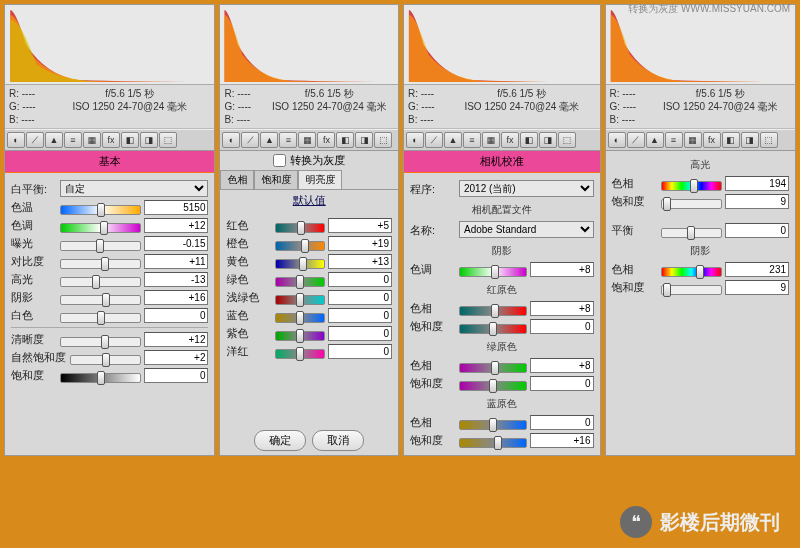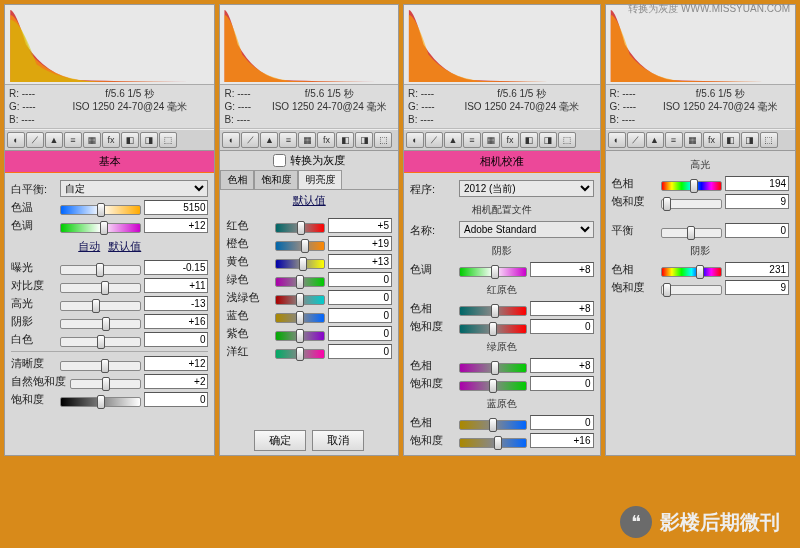--- a/index.html
+++ b/index.html
@@ -45,21 +45,21 @@
   .grad-hue { background: linear-gradient(90deg,#f00,#ff0,#0f0,#0ff,#00f,#f0f,#f00); }
   .grad-plain { background: #eee; }
   .sep { border-top: 1px solid #aaa; margin: 4px 0; }
   .center-links { text-align: center; padding: 3px 0; }
   .link { color: #115; text-decoration: underline; font-size: 11px; margin: 0 4px; cursor: pointer;}
   .checkbox-row { display:flex; align-items:center; justify-content:center; gap:4px; padding:2px 0;}
   .tabs { display:flex; border-bottom:1px solid #999; font-size:10px;}
   .tab { padding:2px 6px; border:1px solid #999; border-bottom:none; background:#ccc;}
   .tab.act { background:#e8e8e8;}
   .btn-row { display:flex; justify-content:center; gap:6px; padding:4px;}
-  .btn { padding:2px 14px; background:linear-gradient(#f8f8f8,#ddd); border:1px solid #888; border-radius:0; font-size:11px;}
+  .btn { padding:2px 14px; background:linear-gradient(#f8f8f8,#ddd); border:1px solid #888; border-radius:10px; font-size:11px;}
   .sub-head { text-align:center; font-size:10px; color:#333; padding:3px 0 1px 0;}
 </style>
 </head>
 <body>
 
 <div class="watermark-top">转换为灰度  WWW.MISSYUAN.COM</div>
 <div class="watermark-bottom">
   <div class="wm-icon">❝</div>
   <div class="wm-text">影楼后期微刊</div>
 </div>
@@ -109,21 +109,20 @@
           </div>
           <div class="val">5150</div>
         </div>
       <div class="row">
           <span class="lbl">色调</span>
           <div class="ctrl track grad-tint">
             <div class="thumb" style="left:54%"></div>
           </div>
           <div class="val">+12</div>
         </div>
-      <div class="center-links"><span class="link">自动</span><span class="link">默认值</span></div>
       <div class="row">
           <span class="lbl">曝光</span>
           <div class="ctrl track grad-plain">
             <div class="thumb" style="left:49%"></div>
           </div>
           <div class="val">-0.15</div>
         </div>
       <div class="row">
           <span class="lbl">对比度</span>
           <div class="ctrl track grad-plain">

